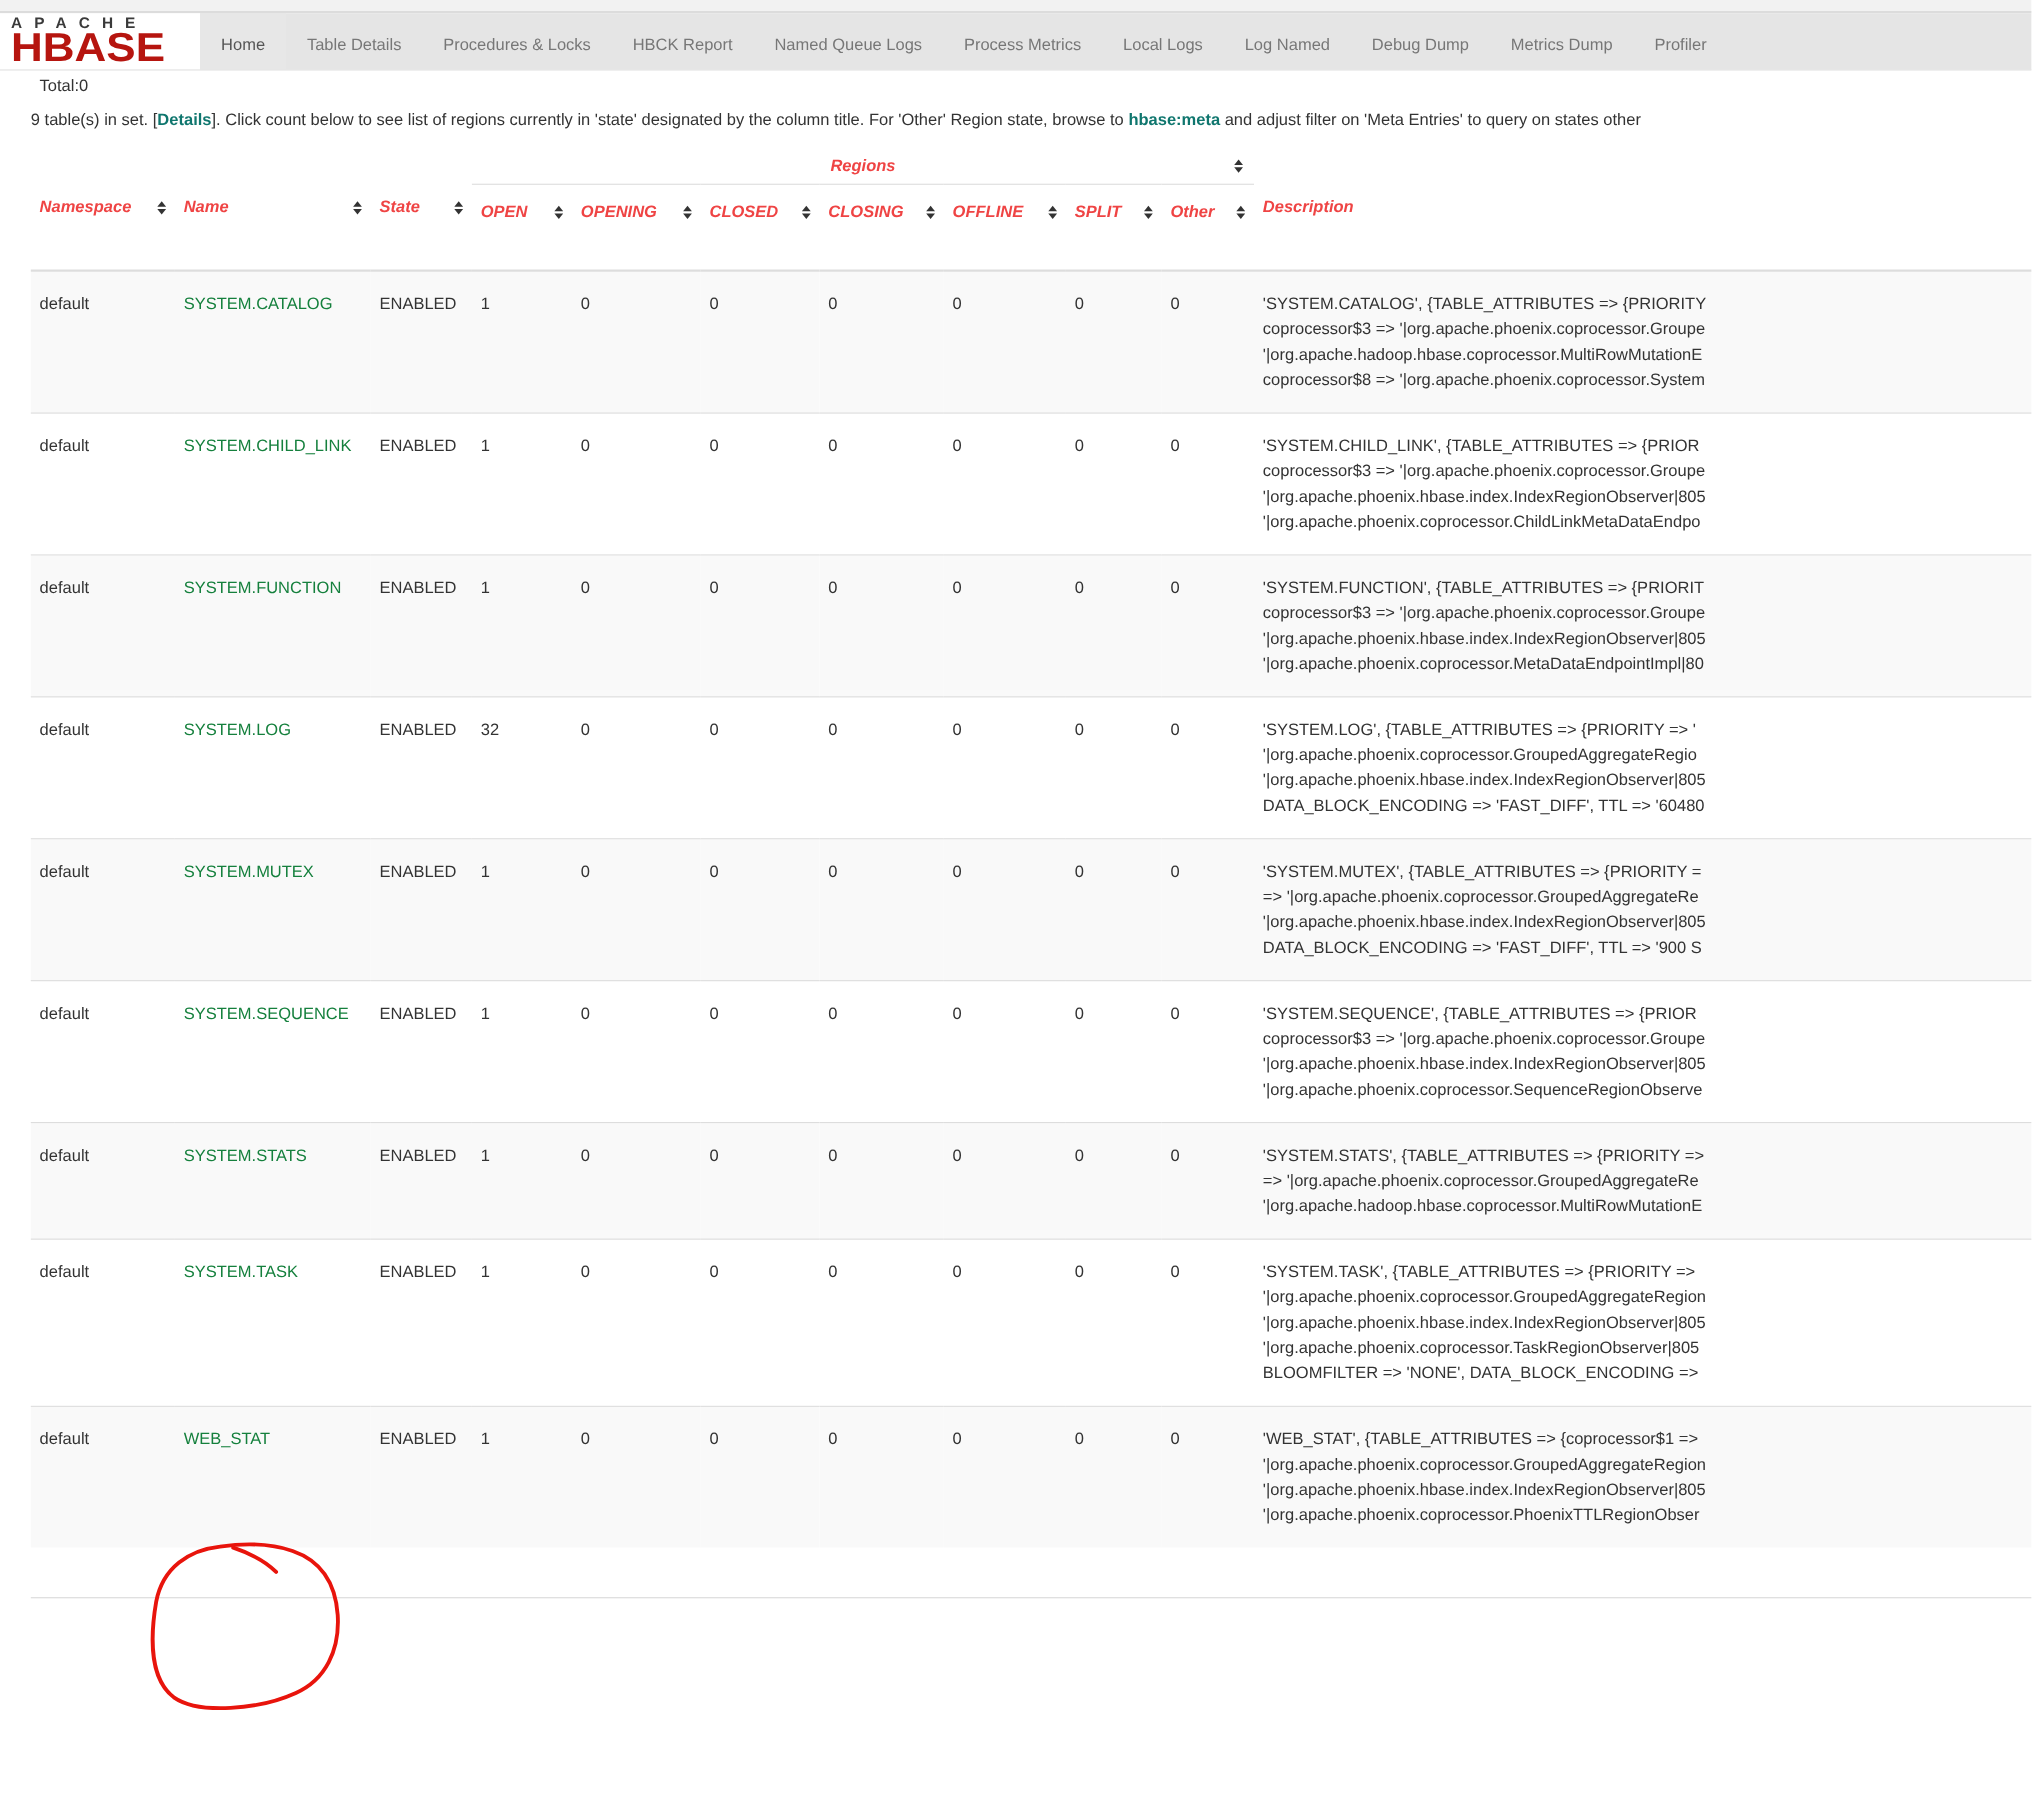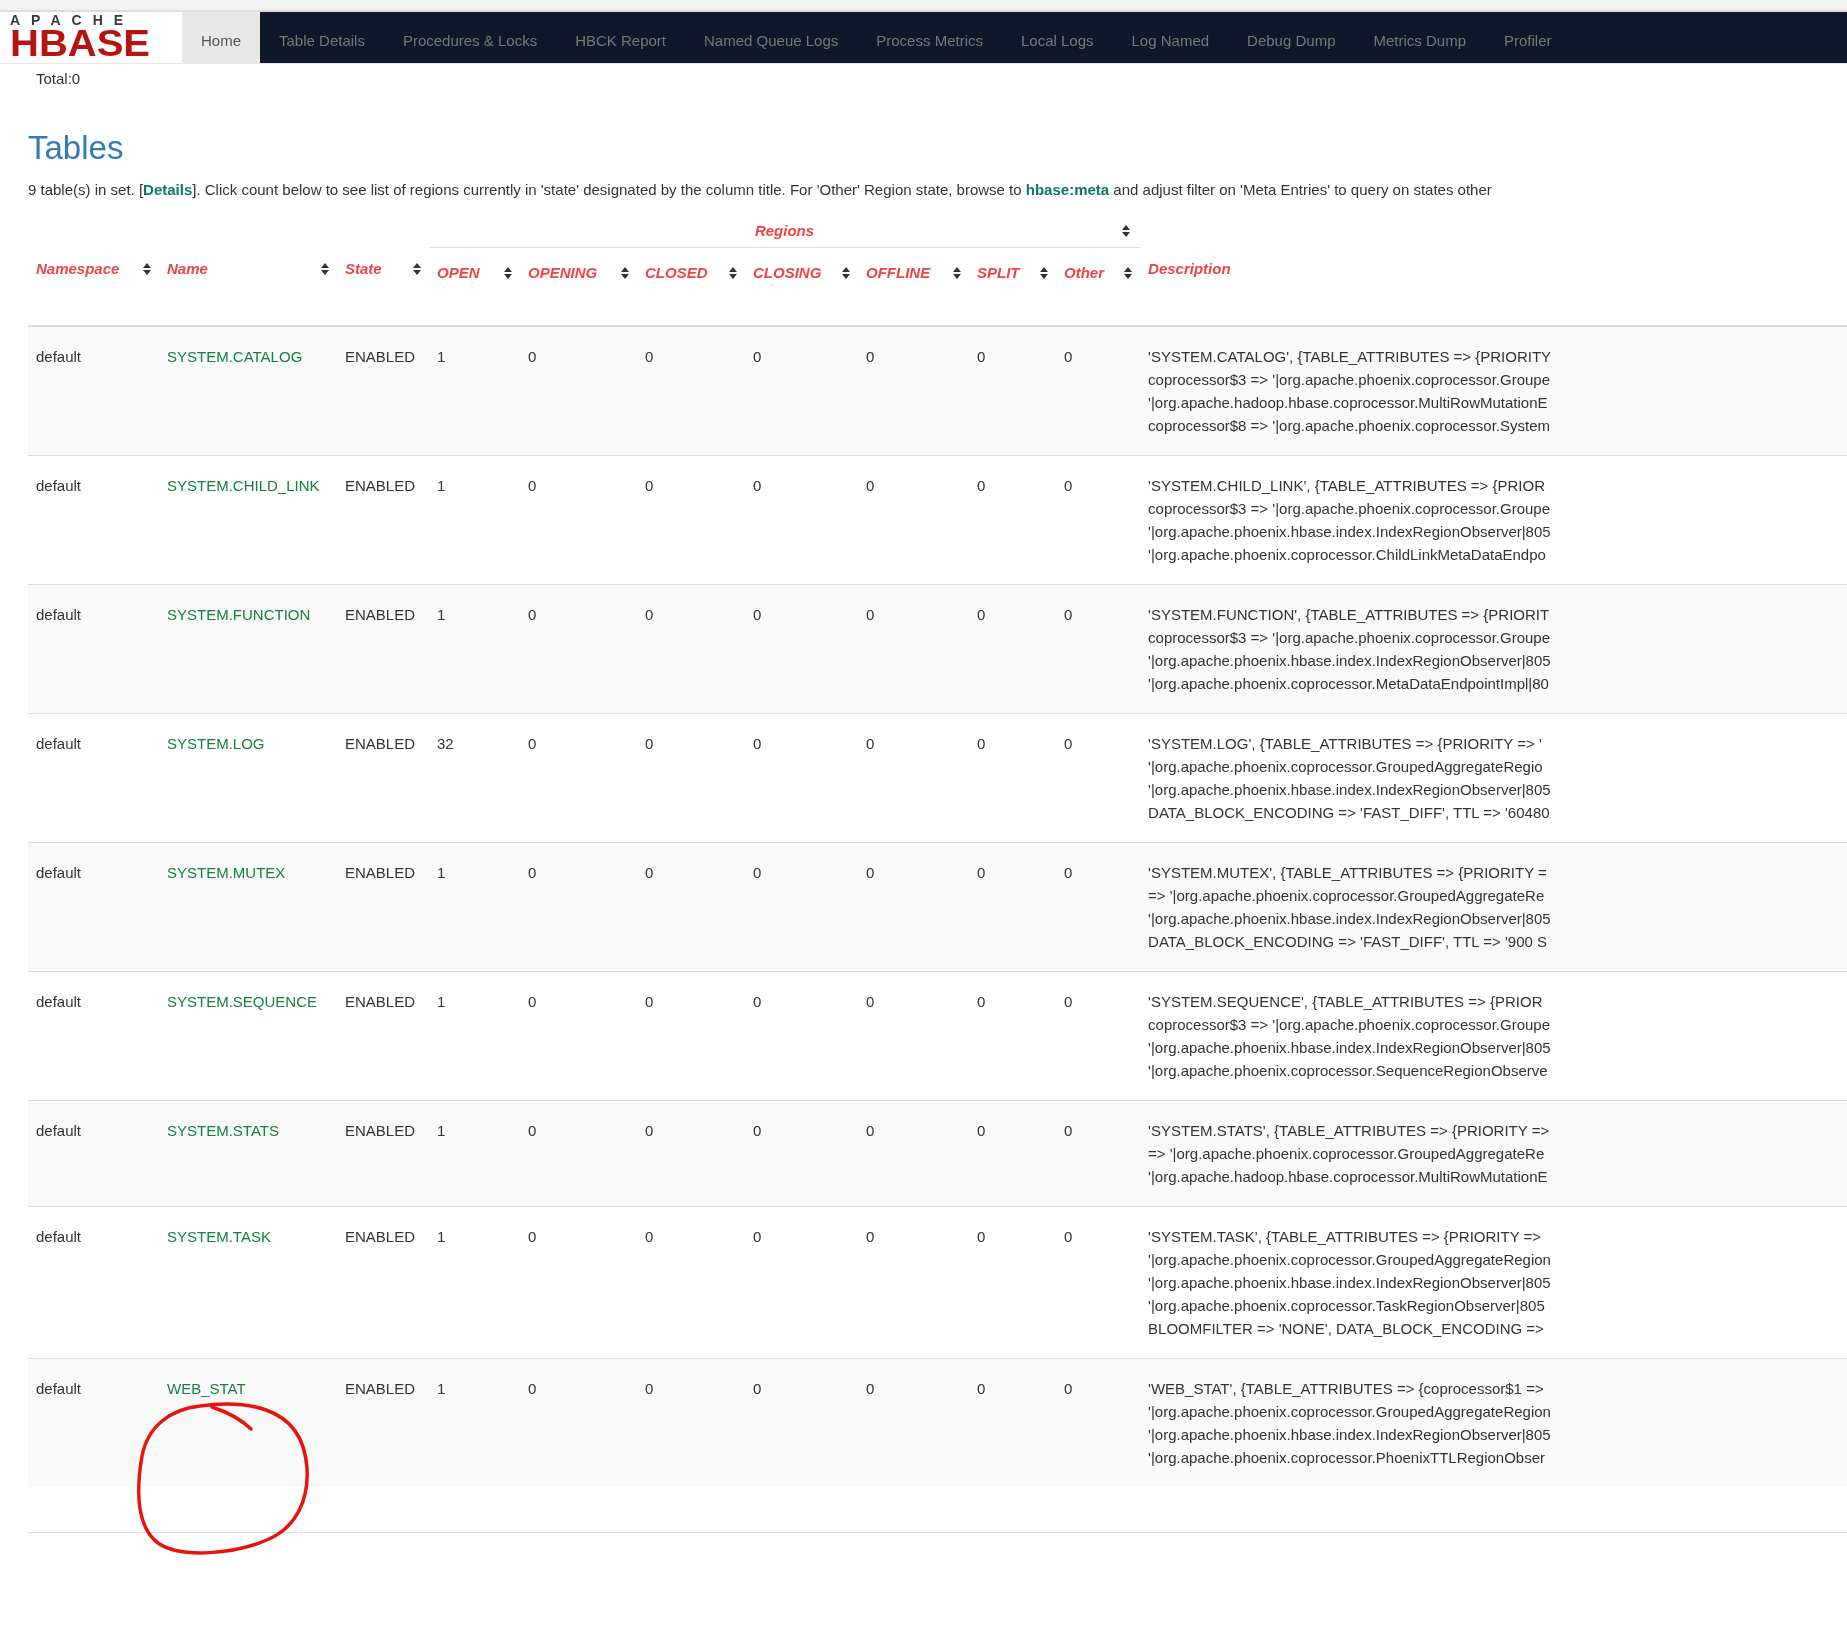--- a/index.html
+++ b/index.html
@@ -2,21 +2,21 @@
 <html><head>
 <meta charset="utf-8">
 <style>
   * { margin:0; padding:0; box-sizing:border-box; }
   html,body { background:#fff; }
   body { font-family:"Liberation Sans","DejaVu Sans",sans-serif; color:#333; }
   #page { position:relative; width:1847px; height:1647px; overflow:hidden; background:#fff; }
 
   
   .top-strip { height:12px; background:#f2f2f2; border-bottom:2px solid #dcdcdc; }
-  .navbar { display:flex; height:52px; background:#0f172a; border-bottom:1px solid #e7e7e7; }
+  .navbar { display:flex; height:52px; background:#e5e5e5; border-bottom:1px solid #e7e7e7; }
   .brand { width:182px; background:#fff; display:flex; flex-direction:column; justify-content:center; padding-left:10px; cursor:pointer; }
   .brand-apache { font-size:14px; font-weight:bold; letter-spacing:11px; color:#3a3a3a; line-height:14px; }
   .brand-hbase { font-size:40px; font-weight:bold; color:#b6150f; line-height:36px; letter-spacing:0px; transform:scaleY(0.92); transform-origin:left top; }
   .nav-items { display:flex;justify-content:space-between; }
   .nav-item { padding:0 19px; line-height:57px; font-size:15px; color:#777; cursor:pointer; white-space:nowrap; }
   .nav-item.active { background:#e7e7e7; color:#555; }
 
   
   .total-line { margin:6px 0 0 36px; font-size:15px; color:#333; }
   h1.page-title { margin:42px 0 0 28px; font-size:33px; font-weight:normal; color:#337ab7; }
@@ -73,21 +73,20 @@
       <div class="nav-item">Local Logs</div>
       <div class="nav-item">Log Named</div>
       <div class="nav-item">Debug Dump</div>
       <div class="nav-item">Metrics Dump</div>
       <div class="nav-item">Profiler</div>
     </div>
   </div>
 
   <div class="total-line">Total:0</div>
 
-  <h1 class="page-title">Tables</h1>
 
 
   <div class="summary"><span>9 table(s) in set. [</span><a href="#">Details</a><span>]. Click count below to see list of regions currently in 'state' designated by the column title. For 'Other' Region state, browse to </span><a href="#">hbase:meta</a><span> and adjust filter on 'Meta Entries' to query on states other</span></div>
 
   <div class="table-wrap">
     <table class="tables">
       <colgroup>
         <col class="c-namespace">
           <col class="c-name">
           <col class="c-state">

